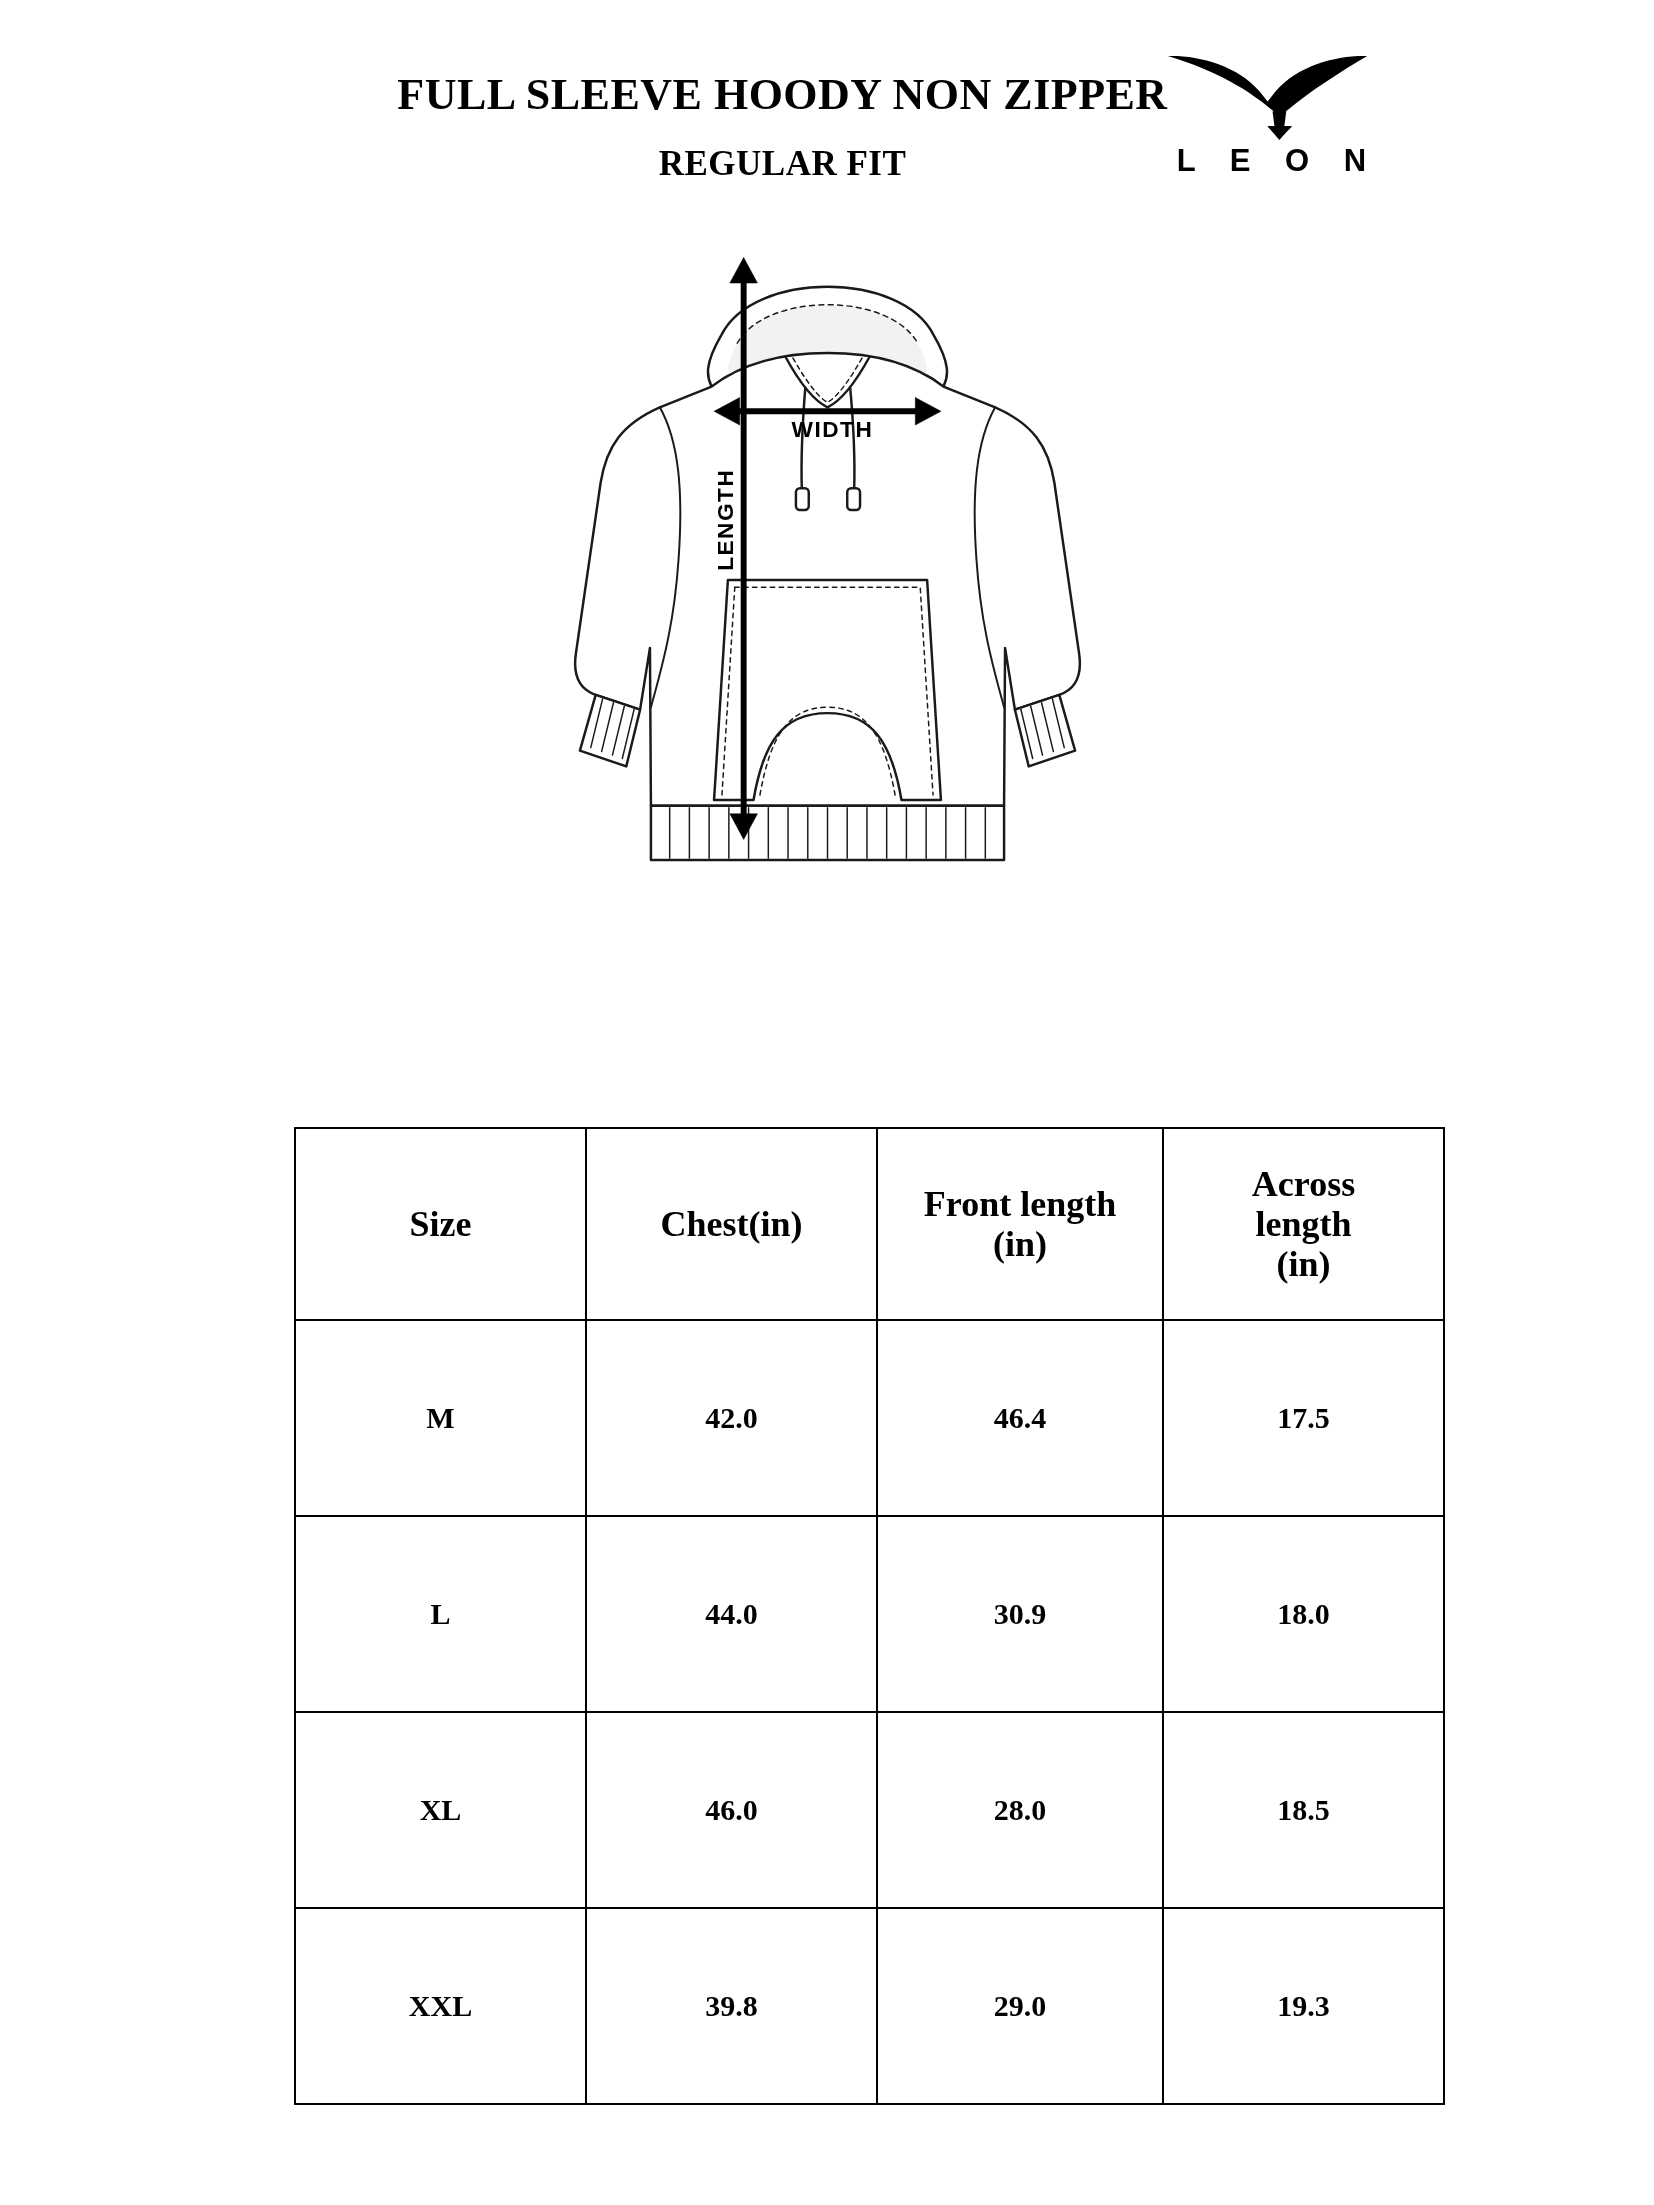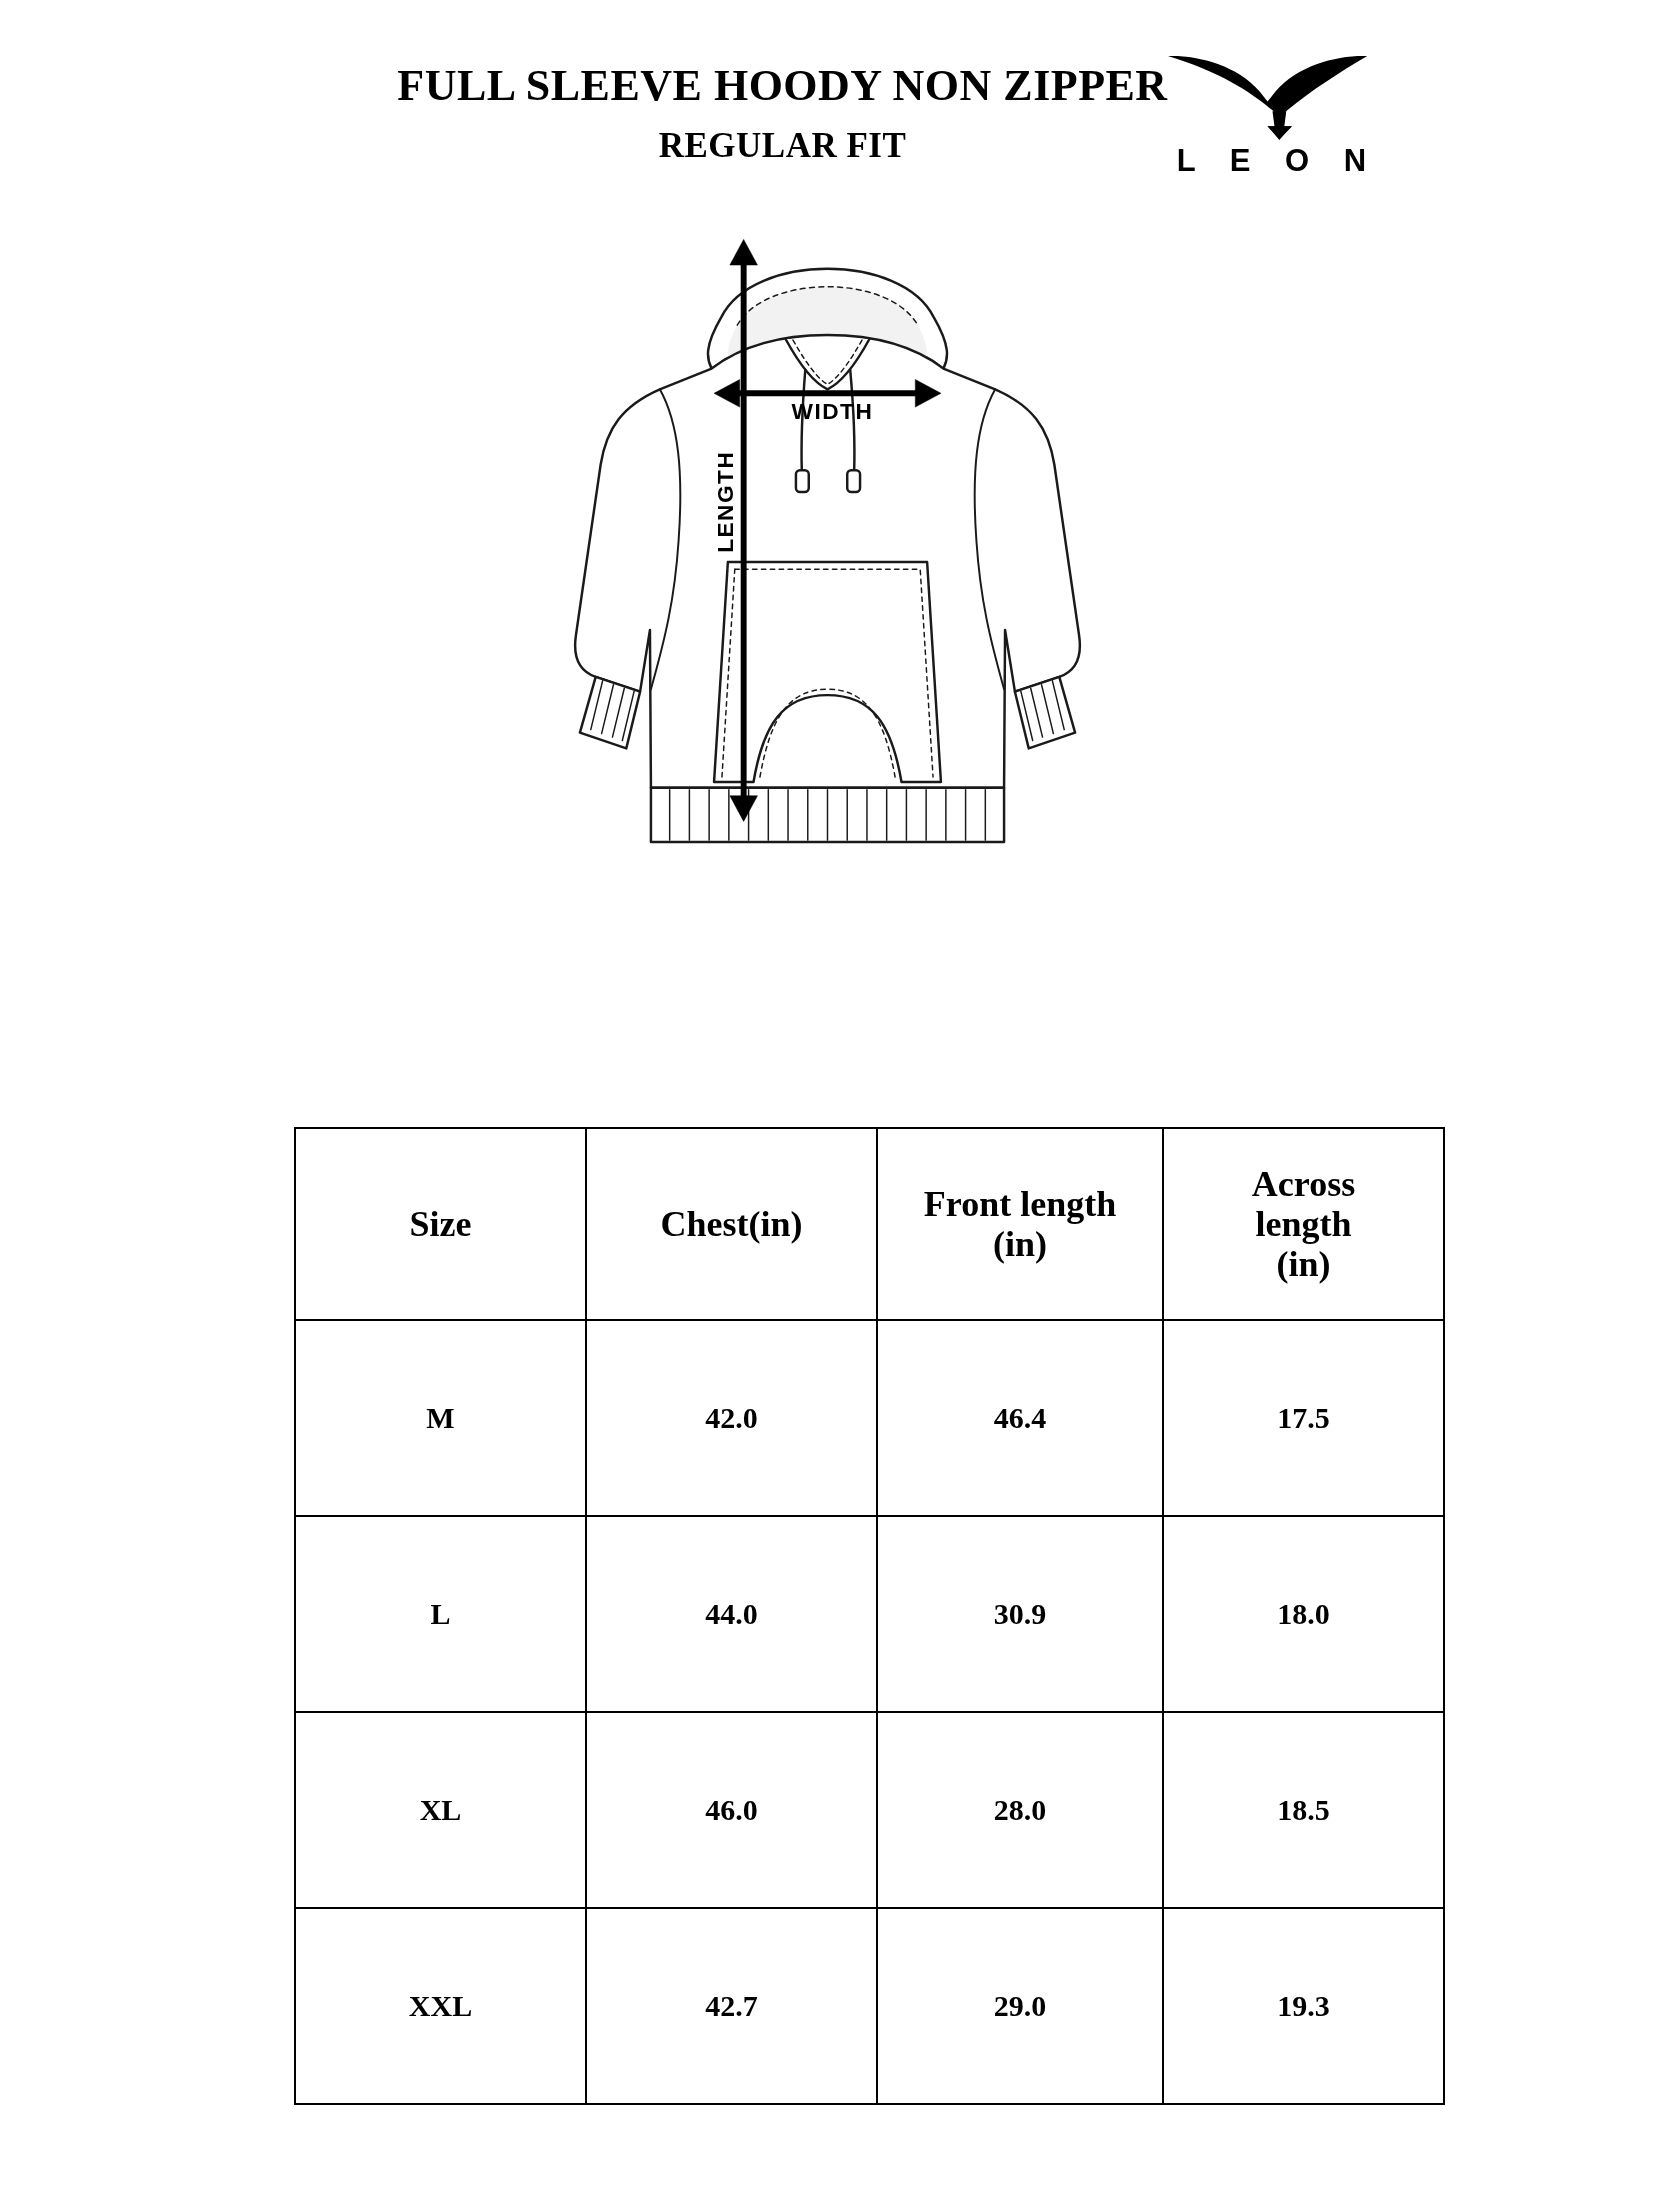--- a/index.html
+++ b/index.html
@@ -20,21 +20,21 @@
   .header {
     position: relative;
     padding-top: 59px;
     text-align: center;
   }
   .title-main {
     font-size: 44px;
     font-weight: bold;
     letter-spacing: 0.5px;
     line-height: 1.05;
-    margin: 4px;
+    margin: 13px;
     padding-right: 89px;
   }
   .title-sub {
     font-size: 35px;
     font-weight: bold;
     letter-spacing: 0.5px;
     margin: 0;
     padding-top: 13px;
     padding-right: 89px;
   }
@@ -250,20 +250,20 @@
         <td>18.0</td>
       </tr>
       <tr>
         <td>XL</td>
         <td>46.0</td>
         <td>28.0</td>
         <td>18.5</td>
       </tr>
       <tr>
         <td>XXL</td>
-        <td>42.7</td>
+        <td>39.8</td>
         <td>29.0</td>
         <td>19.3</td>
       </tr>
     </tbody>
   </table>
 </div>
 
 
 </body></html>

